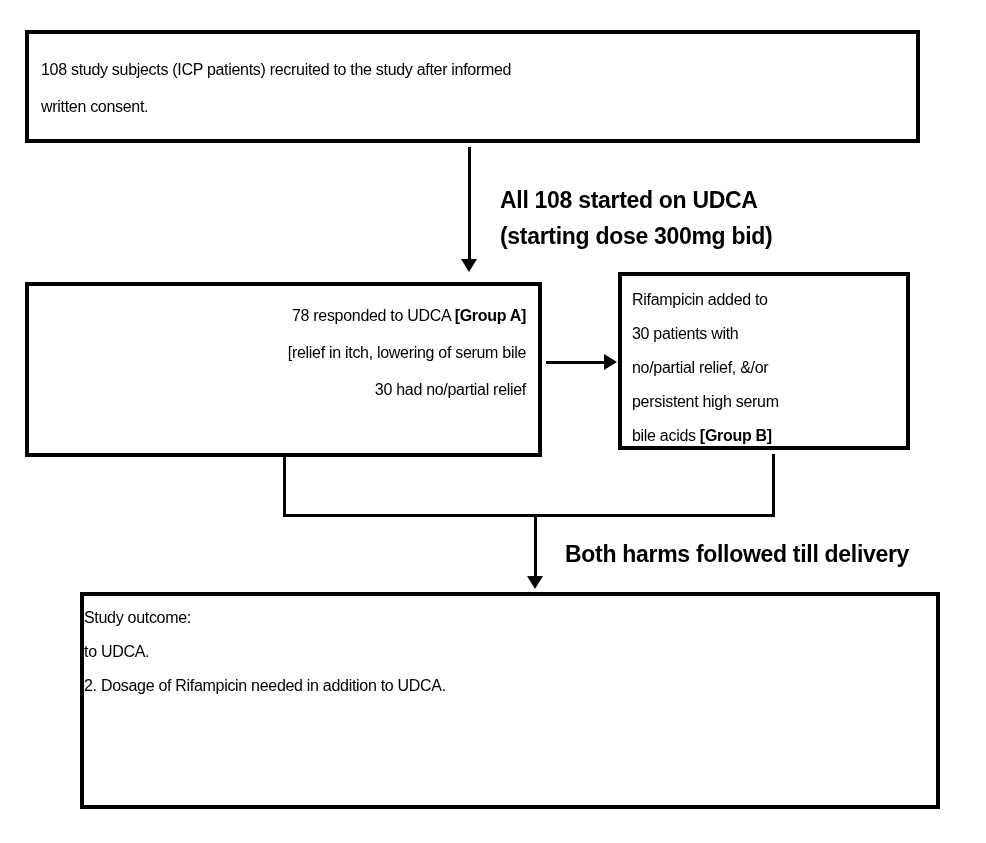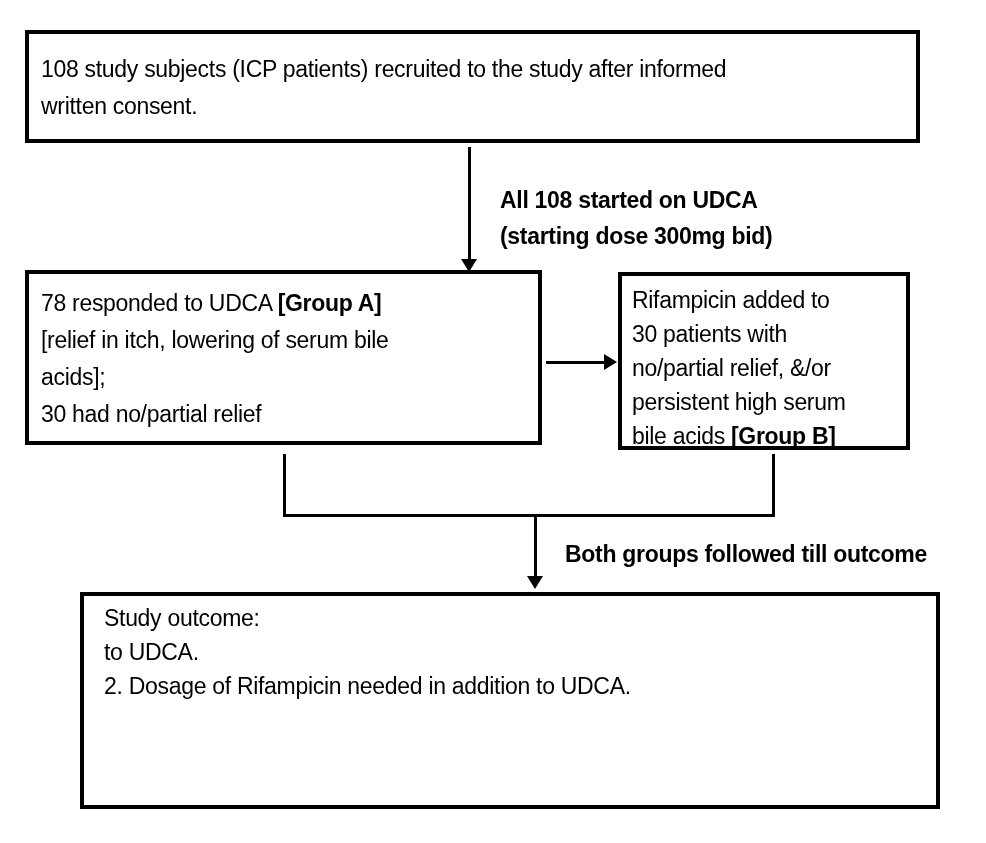--- a/index.html
+++ b/index.html
@@ -14,21 +14,21 @@
     background: #ffffff;
     font-family: "Liberation Sans", sans-serif;
     color: #000000;
     overflow: hidden;
   }
   .box {
     position: absolute;
     box-sizing: border-box;
     border: 4px solid #000000;
     background: #ffffff;
-    font-size: 23px;
+    font-size: 16px;
     letter-spacing: -0.3px;
   }
   .ln { white-space: nowrap; }
   .vline, .hline {
     position: absolute;
     background: #000000;
   }
   .arr-down {
     position: absolute;
     width: 0; height: 0;
@@ -54,38 +54,39 @@
     left: 25px; top: 30px;
     width: 895px; height: 113px;
     padding: 17px 12px;
     line-height: 37px;
   }
   #arrow1-label {
     left: 500px; top: 182px;
     line-height: 36px;
   }
   #group-a-box {
-    left: 25px; top: 270px;
+    left: 25px; top: 282px;
     width: 517px; height: 175px;
     padding: 11px 12px;
     line-height: 37px;
+    text-align: right;
   }
   #group-b-box {
     left: 618px; top: 272px;
     width: 292px; height: 178px;
     padding: 7px 10px;
     line-height: 34px;
   }
   #arrow2-label {
     left: 565px; top: 541px;
   }
   #outcome-box {
     left: 80px; top: 592px;
     width: 860px; height: 217px;
-    padding: 5px 20px;
+    padding: 5px 0;
     line-height: 34px;
   }
   b { font-weight: bold; }
 </style>
 </head>
 <body>
 
 <div class="canvas">
 
   <div class="box" id="top-box">
@@ -96,42 +97,41 @@
   <div class="vline" style="left:468px; top:147px; width:3px; height:113px;"></div>
   <div class="arr-down" style="left:461px; top:259px;"></div>
   <div class="flow-label" id="arrow1-label">
     <div class="ln">All 108 started on UDCA</div>
     <div class="ln">(starting dose 300mg bid)</div>
   </div>
 
   <div class="box" id="group-a-box">
     <div class="ln"><span>78 responded to UDCA </span><b>[Group A]</b></div>
     <div class="ln">[relief in itch, lowering of serum bile</div>
-    <div class="ln">acids];</div>
     <div class="ln">30 had no/partial relief</div>
   </div>
 
   <div class="hline" style="left:546px; top:361px; width:62px; height:3px;"></div>
   <div class="arr-right" style="left:604px; top:354px;"></div>
 
   <div class="box" id="group-b-box">
     <div class="ln">Rifampicin added to</div>
     <div class="ln">30 patients with</div>
     <div class="ln">no/partial relief, &amp;/or</div>
     <div class="ln">persistent high serum</div>
     <div class="ln"><span>bile acids </span><b>[Group B]</b></div>
   </div>
 
   <div class="vline" style="left:283px; top:454px; width:3px; height:63px;"></div>
   <div class="vline" style="left:772px; top:454px; width:3px; height:63px;"></div>
   <div class="hline" style="left:283px; top:514px; width:492px; height:3px;"></div>
 
   <div class="vline" style="left:534px; top:514px; width:3px; height:63px;"></div>
   <div class="arr-down" style="left:527px; top:576px;"></div>
-  <div class="flow-label" id="arrow2-label">Both groups followed till outcome</div>
+  <div class="flow-label" id="arrow2-label">Both harms followed till delivery</div>
 
   <div class="box" id="outcome-box">
     <div class="ln">Study outcome:</div>
     <div class="ln">to UDCA.</div>
     <div class="ln">2. Dosage of Rifampicin needed in addition to UDCA.</div>
   </div>
 
 </div>
 
 </body></html>

